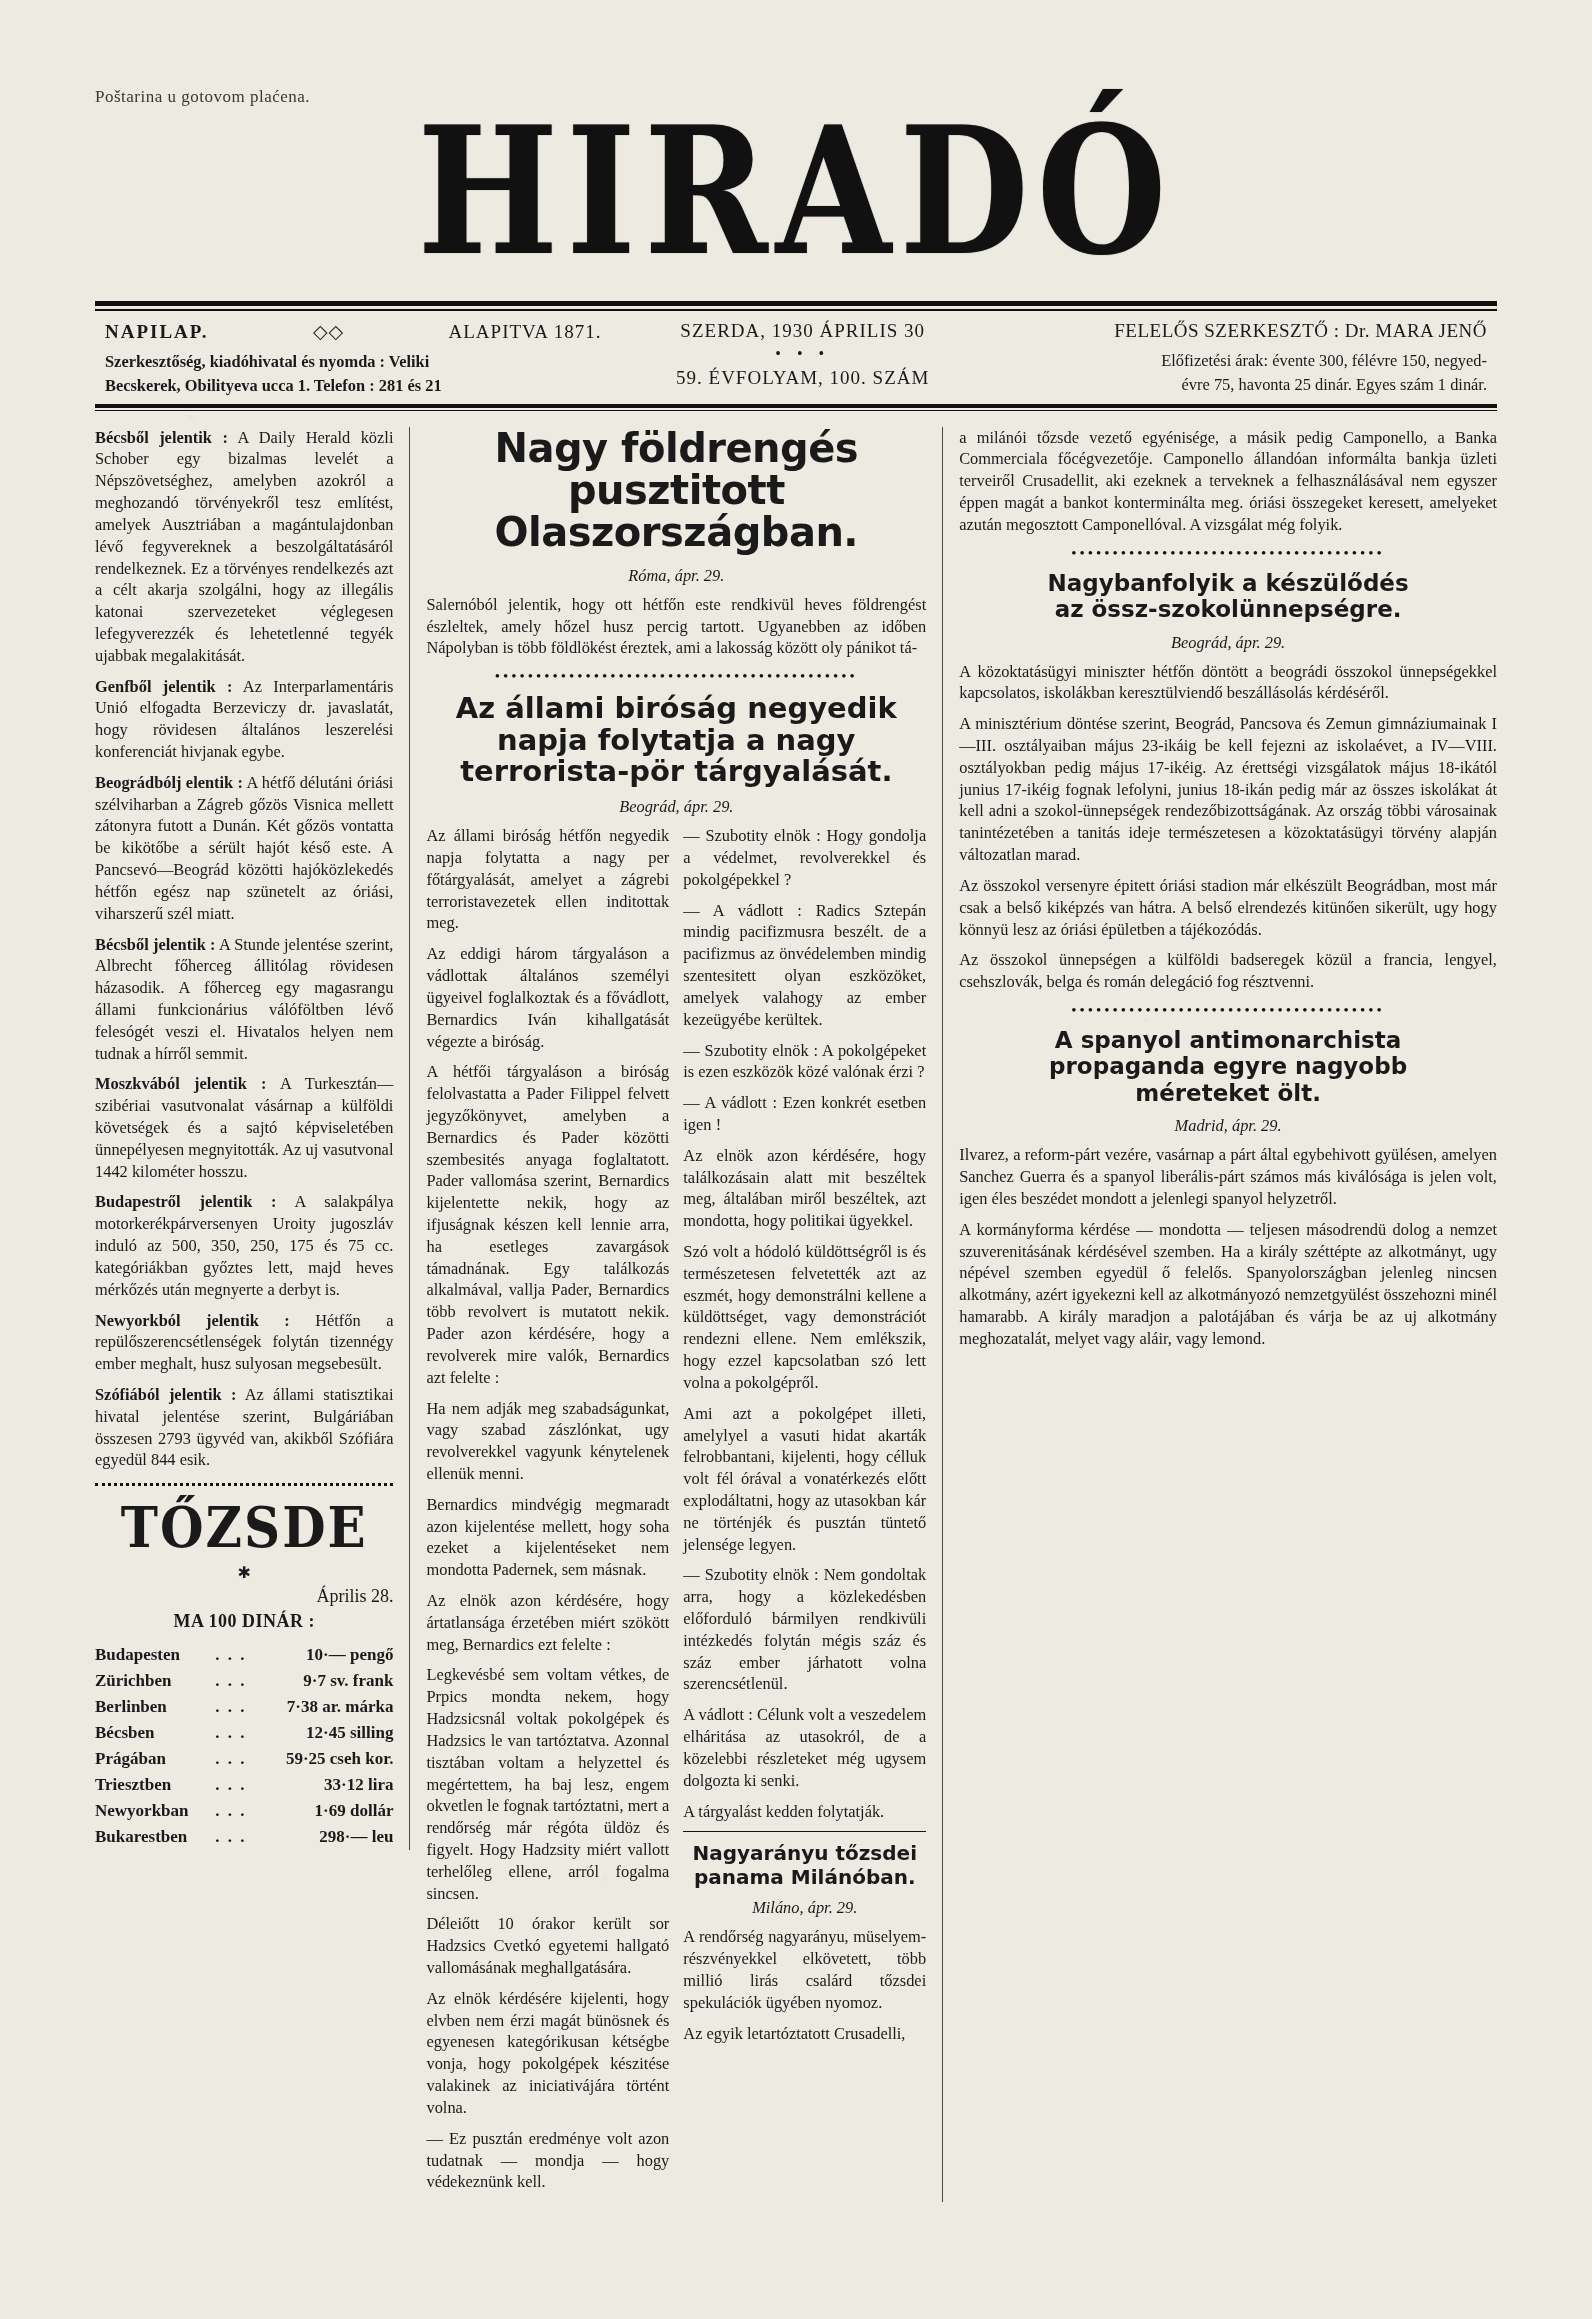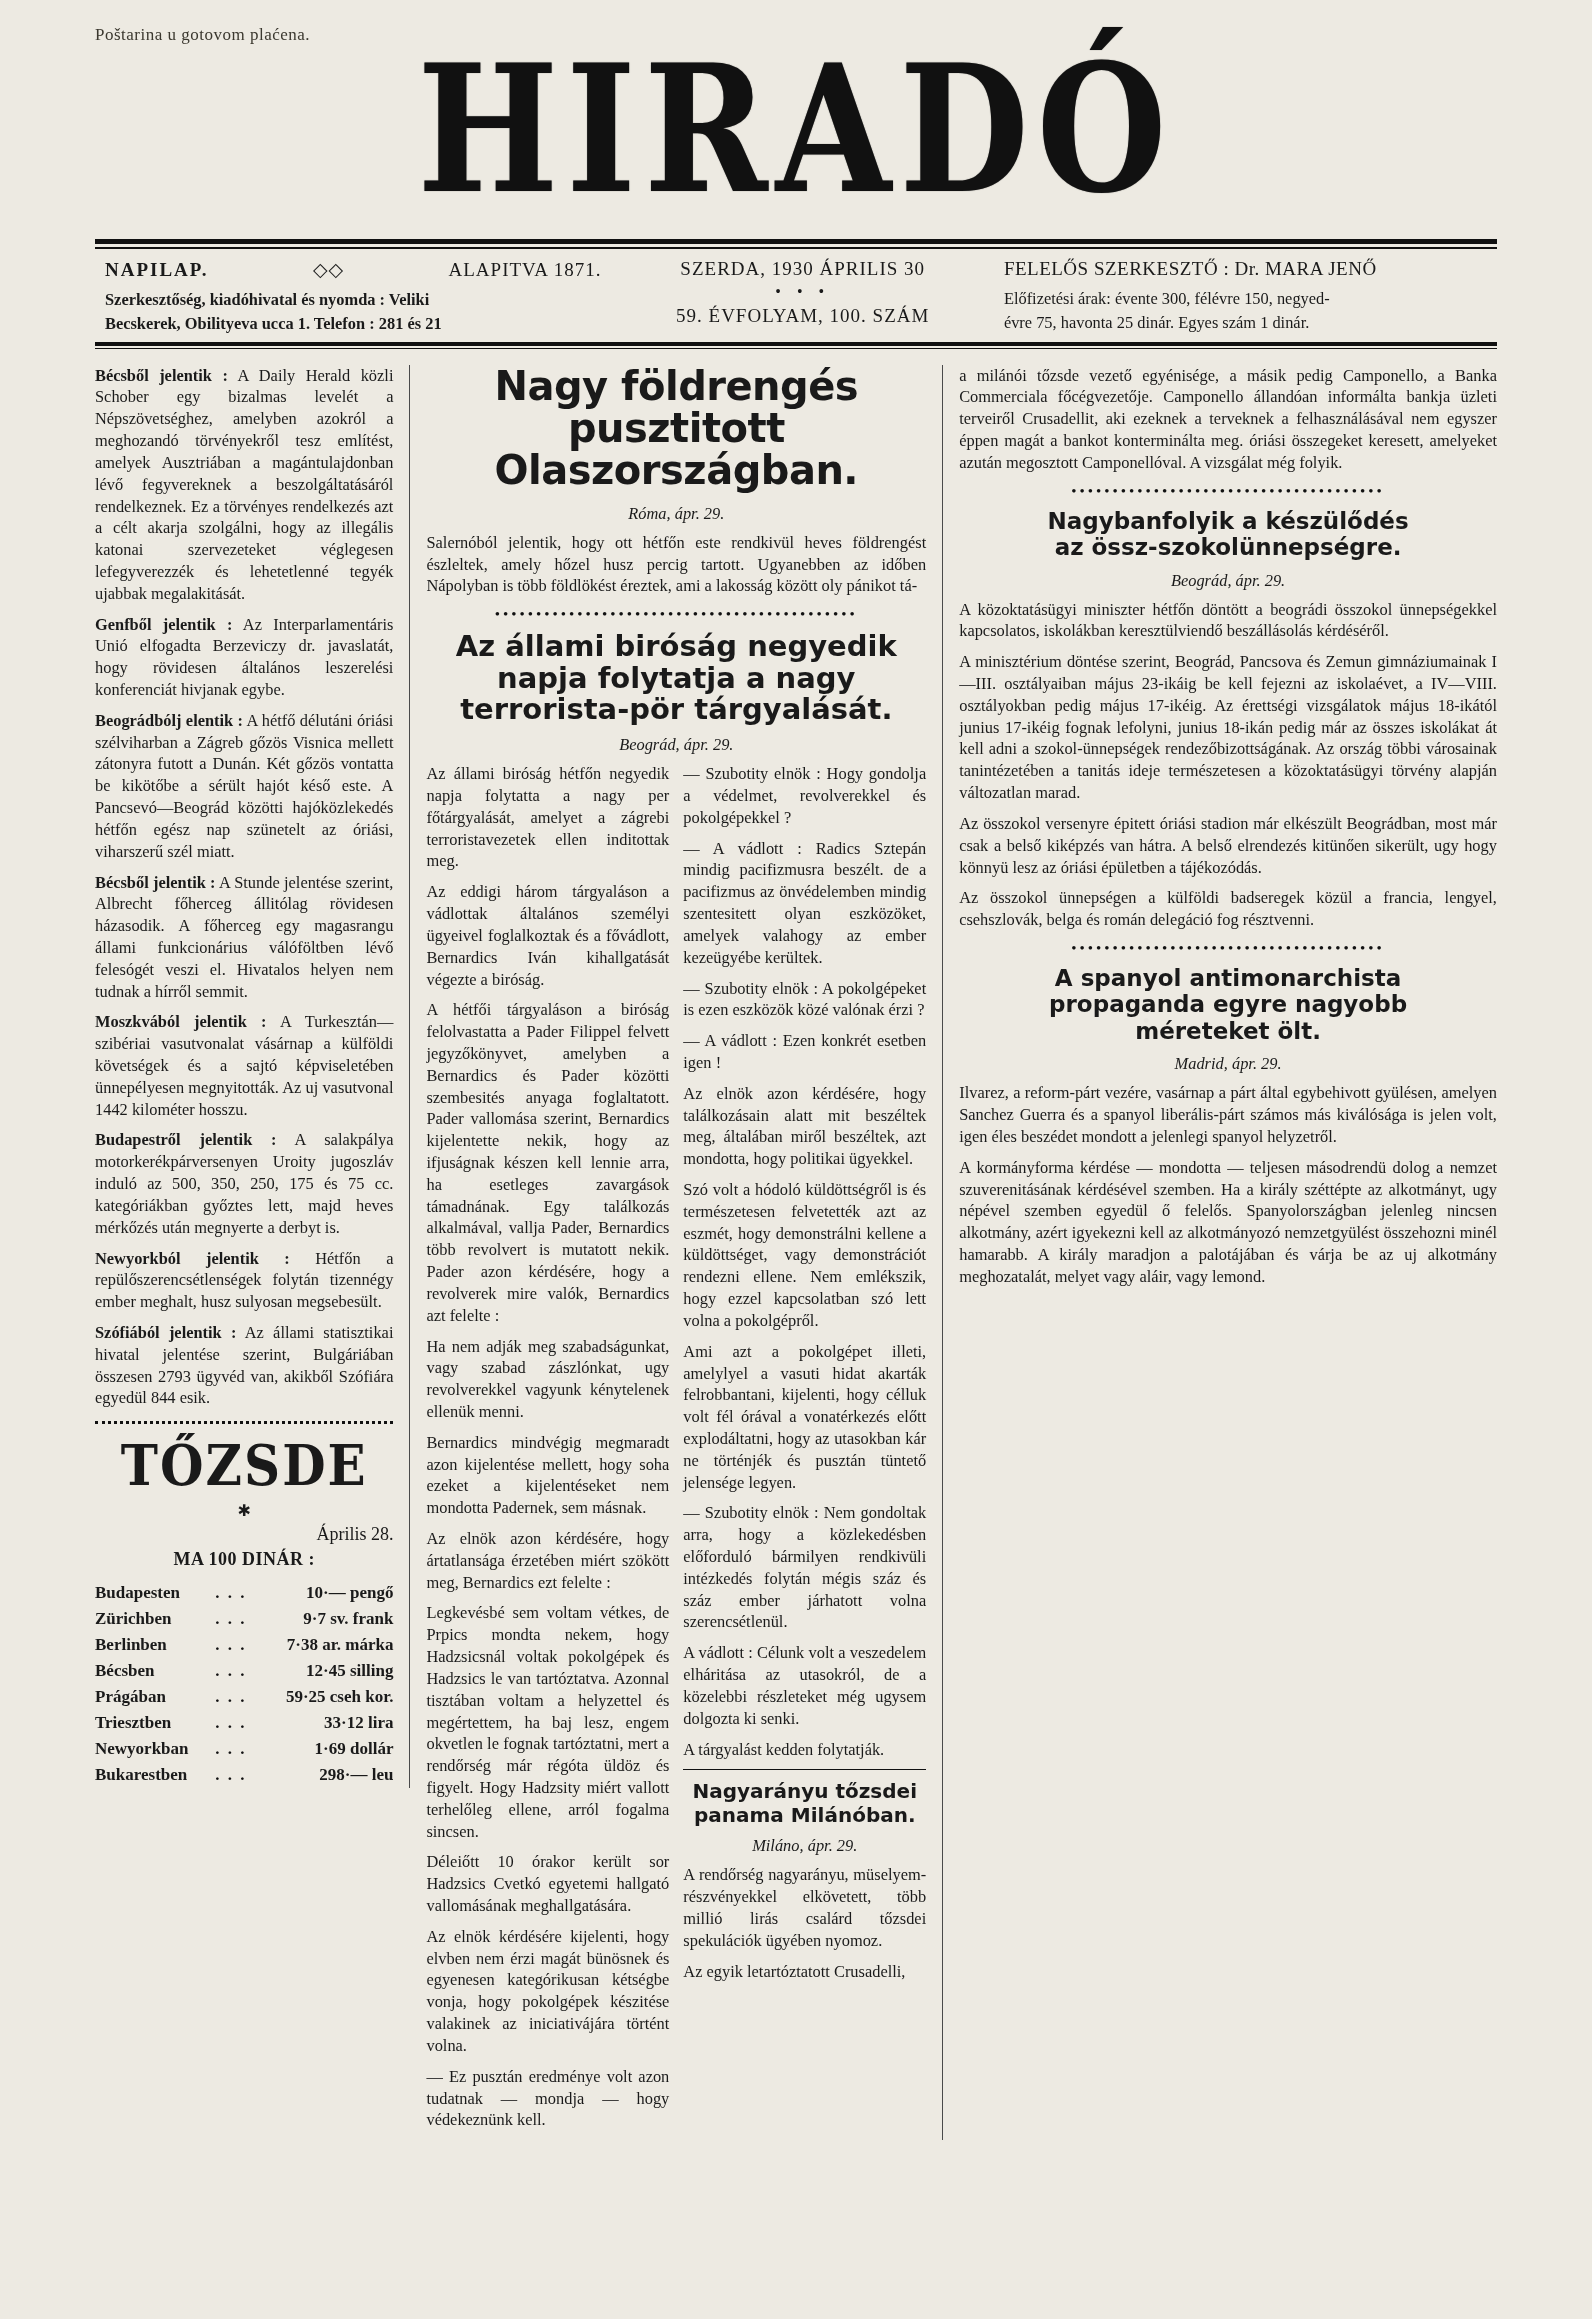--- a/index.html
+++ b/index.html
@@ -14,21 +14,21 @@
     width:1592px;
     min-height:2319px;
     background:#edeae2;
     padding:0;
     box-sizing:border-box;
     background-image:
       radial-gradient(circle at 12% 18%, rgba(0,0,0,0.025) 0 2px, transparent 3px),
       radial-gradient(circle at 72% 44%, rgba(0,0,0,0.02) 0 2px, transparent 3px),
       radial-gradient(circle at 38% 81%, rgba(0,0,0,0.02) 0 2px, transparent 3px);
   }
-  .inner { padding: 25px 95px 40px 95px; }
+  .inner { padding: 87px 95px 40px 95px; }
 
   .postal {
     font-size:17px;
     letter-spacing:0.5px;
     color:#3b382f;
     margin-bottom:18px;
     font-family:"Liberation Serif", serif;
   }
 
   .masthead {
@@ -53,21 +53,21 @@
 
   .nameplate {
     display:flex;
     align-items:stretch;
     padding:9px 0 6px 0;
     font-family:"Liberation Serif", serif;
   }
   .np-col { padding:0 10px; }
   .np-left { width:37%; }
   .np-mid { width:27%; text-align:center; }
-  .np-right { width:36%; }
+  .np-right { width:36%; text-align:right; }
 
   .np-line1 {
     font-size:19px;
     letter-spacing:1px;
     margin-bottom:7px;
     display:flex;
     justify-content:space-between;
     align-items:center;
   }
   .np-line1 .bold { font-weight:bold; letter-spacing:2px;}

